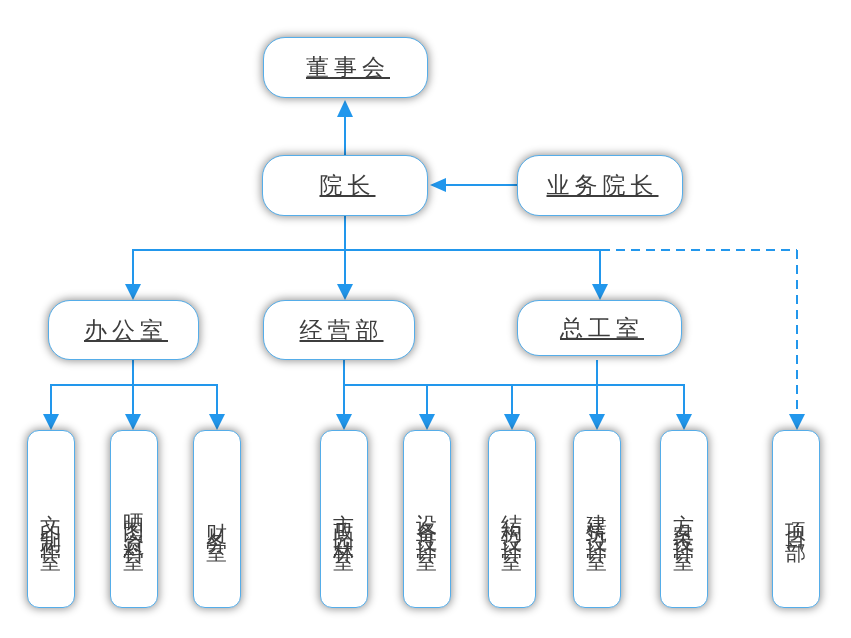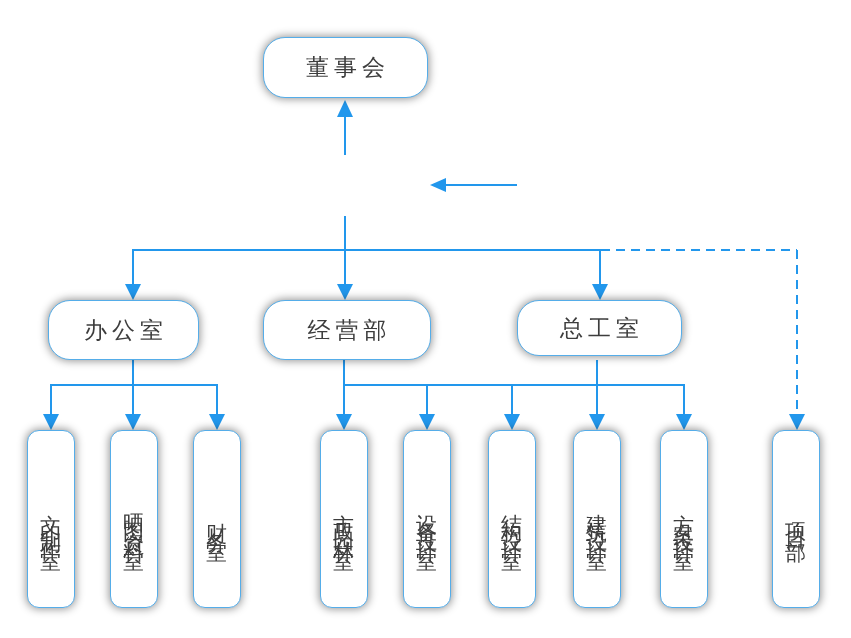--- a/index.html
+++ b/index.html
@@ -23,20 +23,21 @@
     background:var(--box-bg);
     border:1.5px solid var(--box-border);
     box-shadow:0 0 8px 1px rgba(0,0,0,0.42);
     display:flex;align-items:center;justify-content:center;
     color:var(--text);
   }
   .h-box{
     border-radius:22px;
     font-size:23px;
     letter-spacing:5px;
+    text-decoration:underline;
   }
   .h-box .lbl{text-indent:5px;}
   .v-box{
     border-radius:12px;
     width:48px;height:178px;top:430px;
     font-size:21px;
   }
   .v-box .lbl{
     writing-mode:vertical-rl;
     text-orientation:upright;
@@ -97,25 +98,31 @@
       <polygon points="589,414 605,414 597,430"></polygon>
       <polygon points="676,414 692,414 684,430"></polygon>
       <polygon points="789,414 805,414 797,430"></polygon>
     </g>
   </svg>
 
   <div class="node h-box" style="left:263px;top:37px;width:165px;height:61px">
     <span class="lbl">董事会</span>
   </div>
 
+  <div class="node h-box" style="left:262px;top:155px;width:166px;height:61px">
+    <span class="lbl">院长</span>
+  </div>
+  <div class="node h-box" style="left:517px;top:155px;width:166px;height:61px">
+    <span class="lbl">业务院长</span>
+  </div>
 
   <div class="node h-box" style="left:48px;top:300px;width:151px;height:60px">
     <span class="lbl">办公室</span>
   </div>
-  <div class="node h-box" style="left:263px;top:300px;width:168px;height:60px">
+  <div class="node h-box" style="left:263px;top:300px;width:152px;height:60px">
     <span class="lbl">经营部</span>
   </div>
   <div class="node h-box" style="left:517px;top:300px;width:165px;height:56px">
     <span class="lbl">总工室</span>
   </div>
 
   <div class="node v-box" style="left:27px">
     <span class="lbl">文印制作室</span>
   </div>
   <div class="node v-box" style="left:110px">

